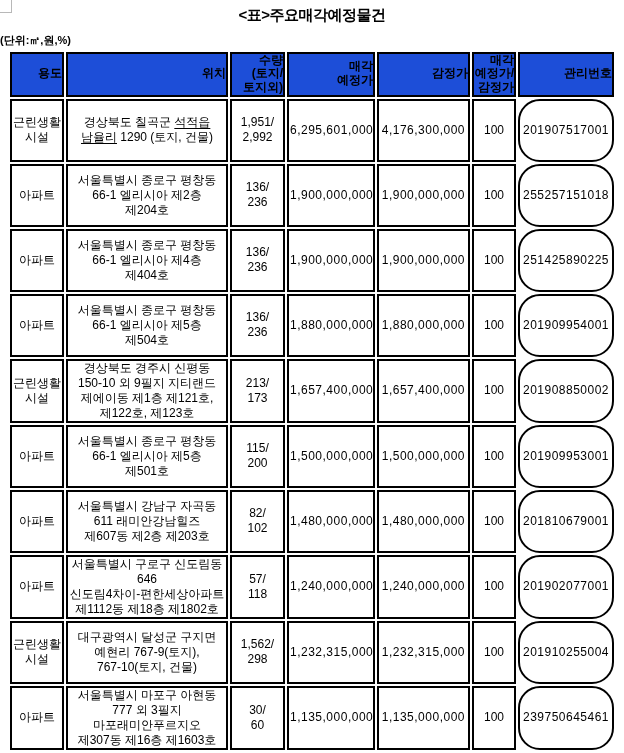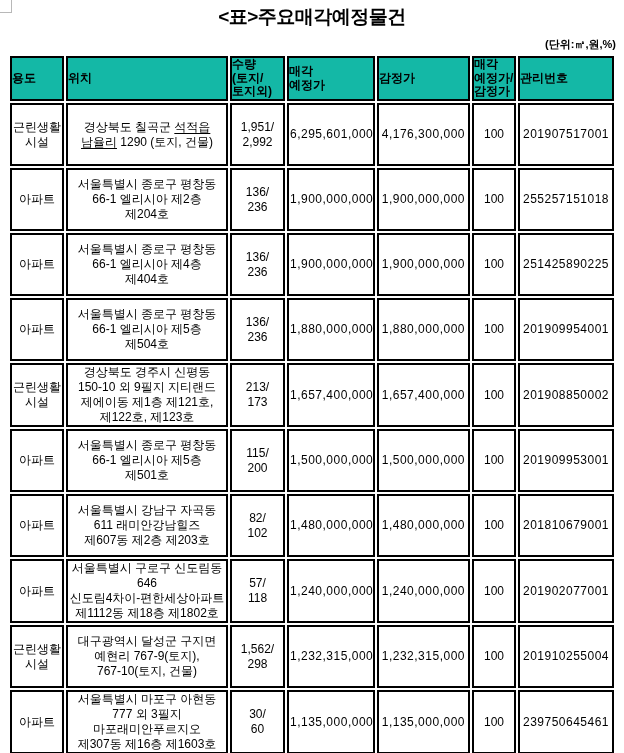--- a/index.html
+++ b/index.html
@@ -13,68 +13,67 @@
   }
   .corner-mark {
     position: absolute; left: 0; top: 0;
     width: 11px; height: 12px;
     border-right: 1px solid #b8b8b8;
     border-bottom: 1px solid #b8b8b8;
   }
   .doc-title {
     text-align: center;
     font-weight: bold;
-    font-size: 19px;
+    font-size: 15px;
     letter-spacing: -0.5px;
     padding-top: 7px;
     line-height: 1.1;
   }
   .unit-note {
-    text-align: right;
     font-weight: bold;
     font-size: 11px;
     margin: 9px 8px 2px 0;
   }
   table.main-table {
     margin-left: 8px;
     width: 608px;
     table-layout: fixed;
     border-collapse: separate;
     border-spacing: 2px;
   }
   th, td {
     box-sizing: border-box;
     border: 2px solid #000000;
     overflow: hidden;
     vertical-align: middle;
   }
   th {
-    background: #14b8a6;
+    background: #1d4ed8;
     font-weight: bold;
     font-size: 12px;
     line-height: 1.15;
     height: 43px;
-    text-align: left;
+    text-align: right;
     padding: 0;
   }
   td {
     font-size: 12px;
     line-height: 1.25;
     height: 63px;
     text-align: center;
     padding: 0 1px;
     background: #ffffff;
   }
   td.c-expected-price, td.c-appraisal-price {
     text-align: right;
     padding-right: 3px;
     letter-spacing: 0.5px;
     margin-left: 47px;
   }
-  td.c-management-no { letter-spacing: 0.5px; }
+  td.c-management-no { letter-spacing: 0.5px; border-radius: 22px; }
   col.w-usage            { width: 54px; }
   col.w-location         { width: 162px; }
   col.w-quantity         { width: 55px; }
   col.w-expected-price   { width: 88px; }
   col.w-appraisal-price  { width: 93px; }
   col.w-ratio            { width: 44px; }
   col.w-management-no    { width: 96px; }
   .spell {
     text-decoration-line: underline;
     text-decoration-style: wavy;

